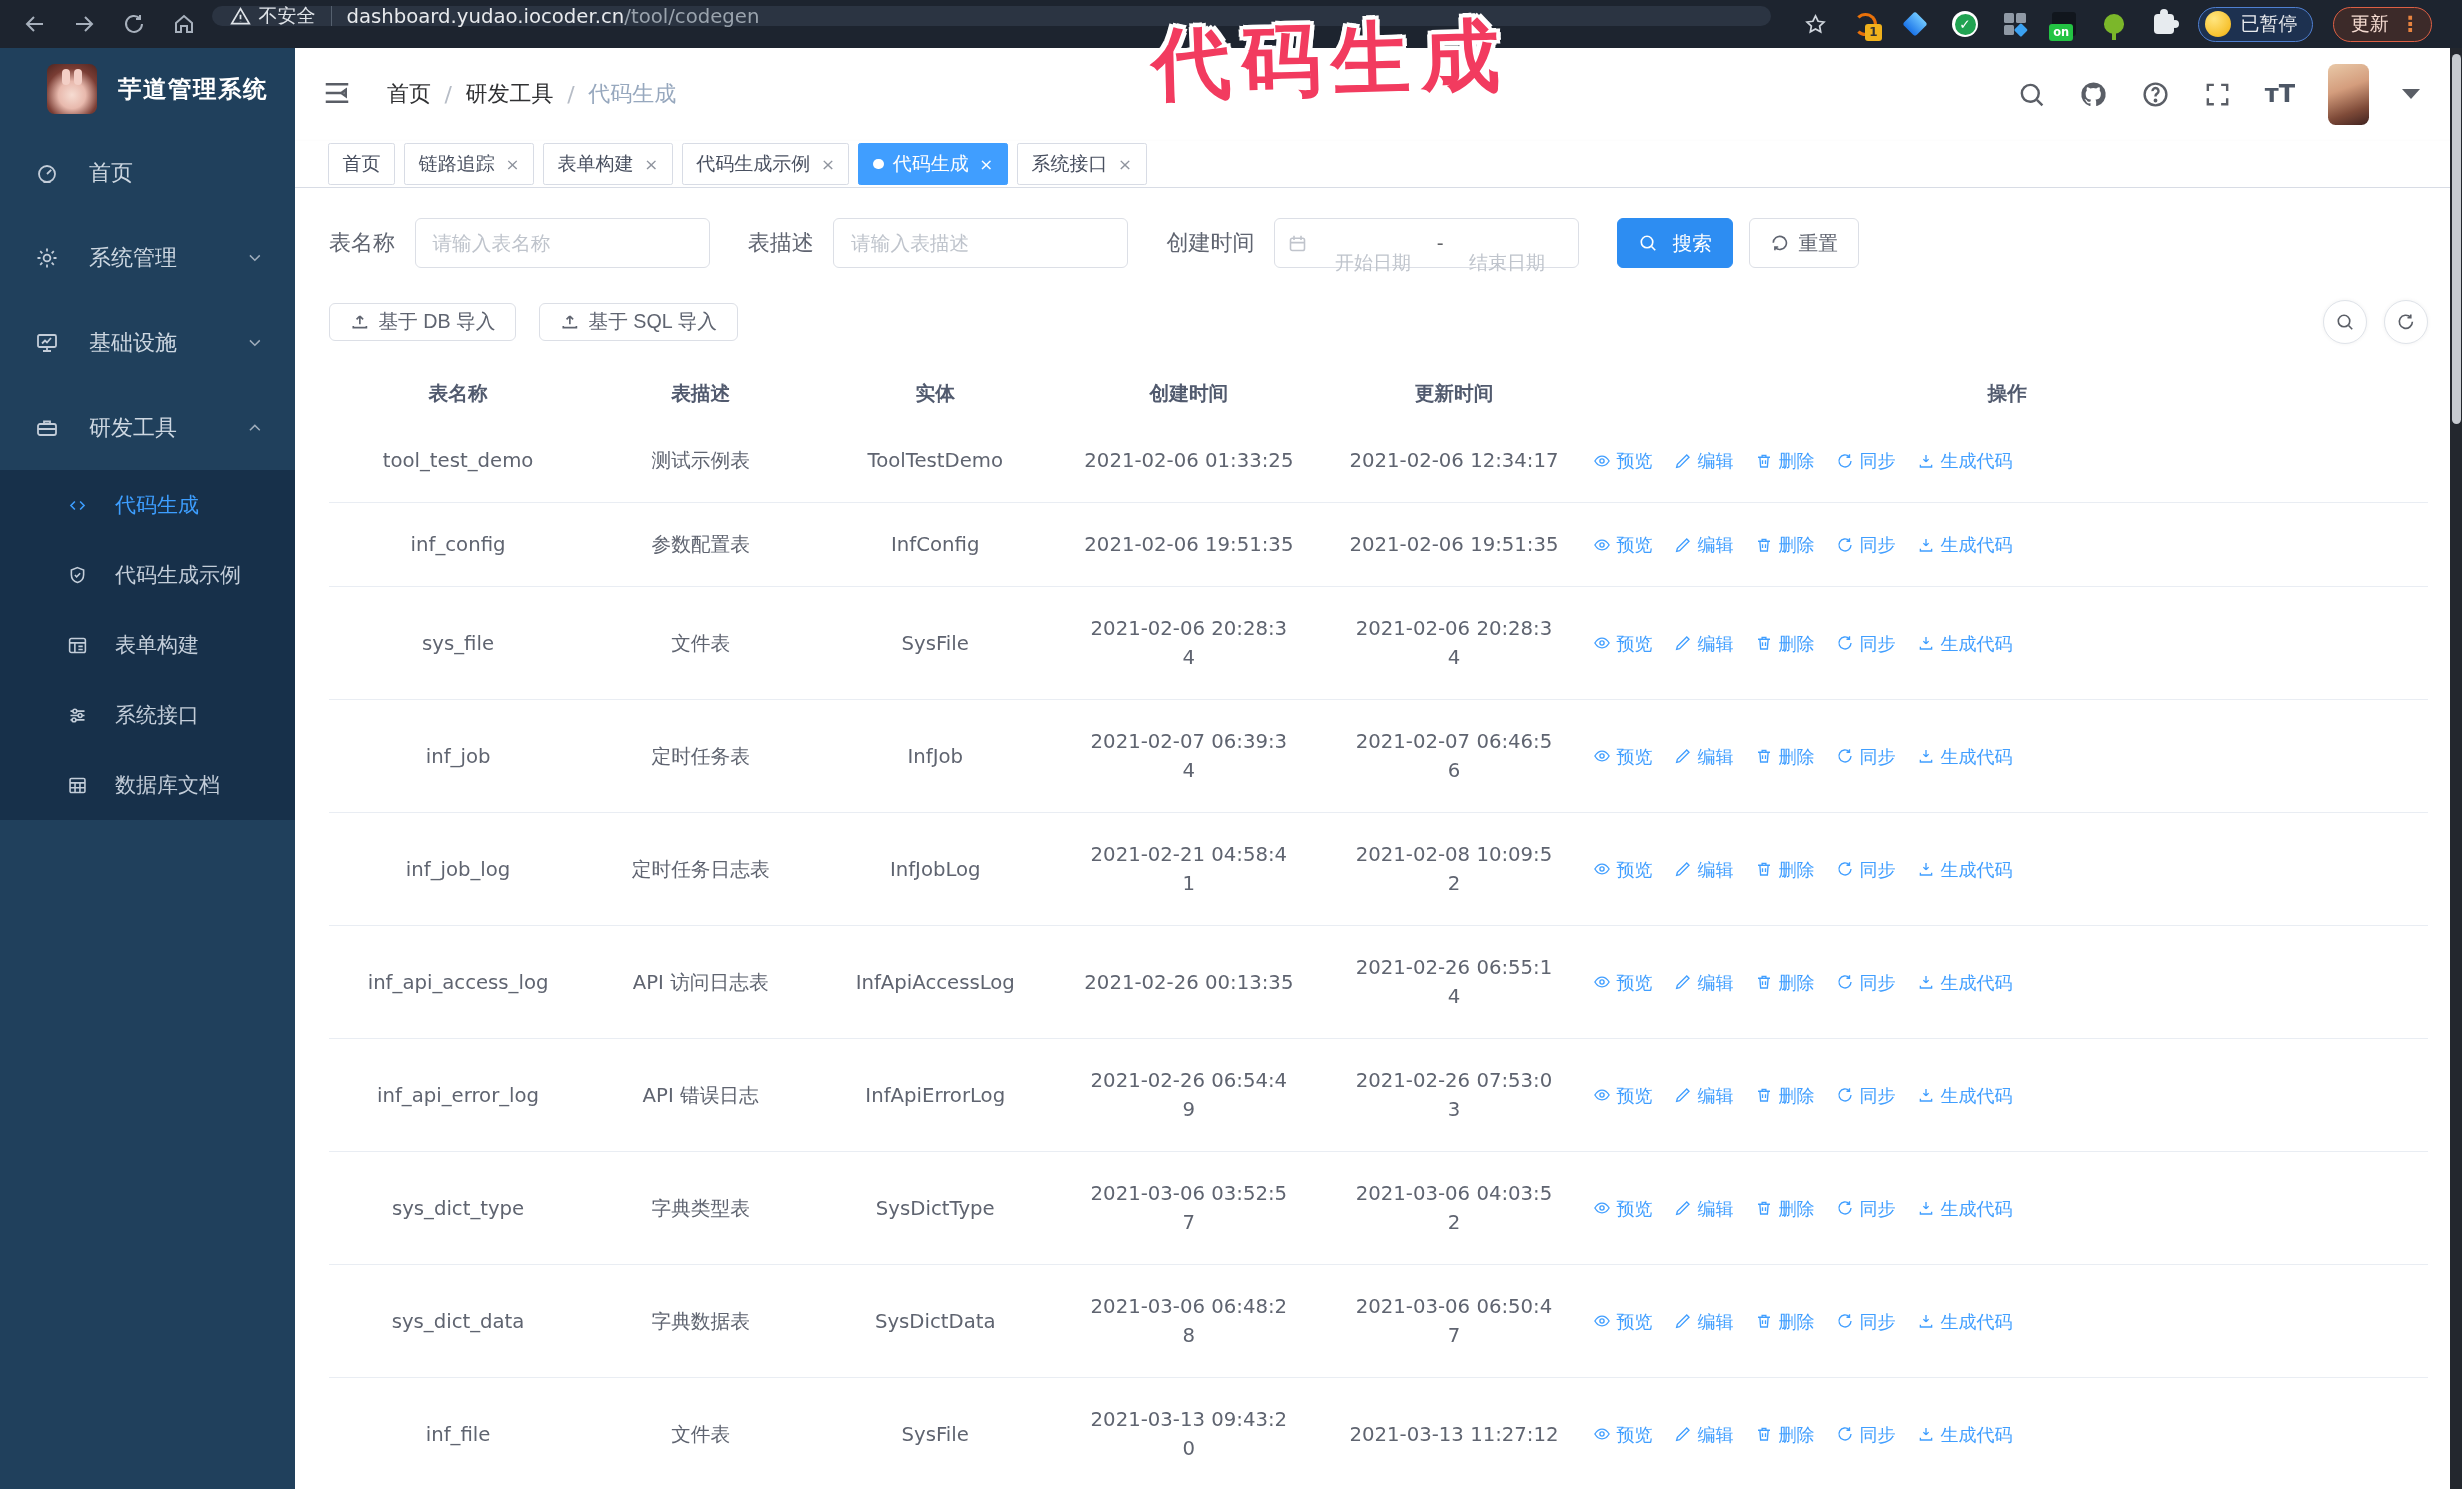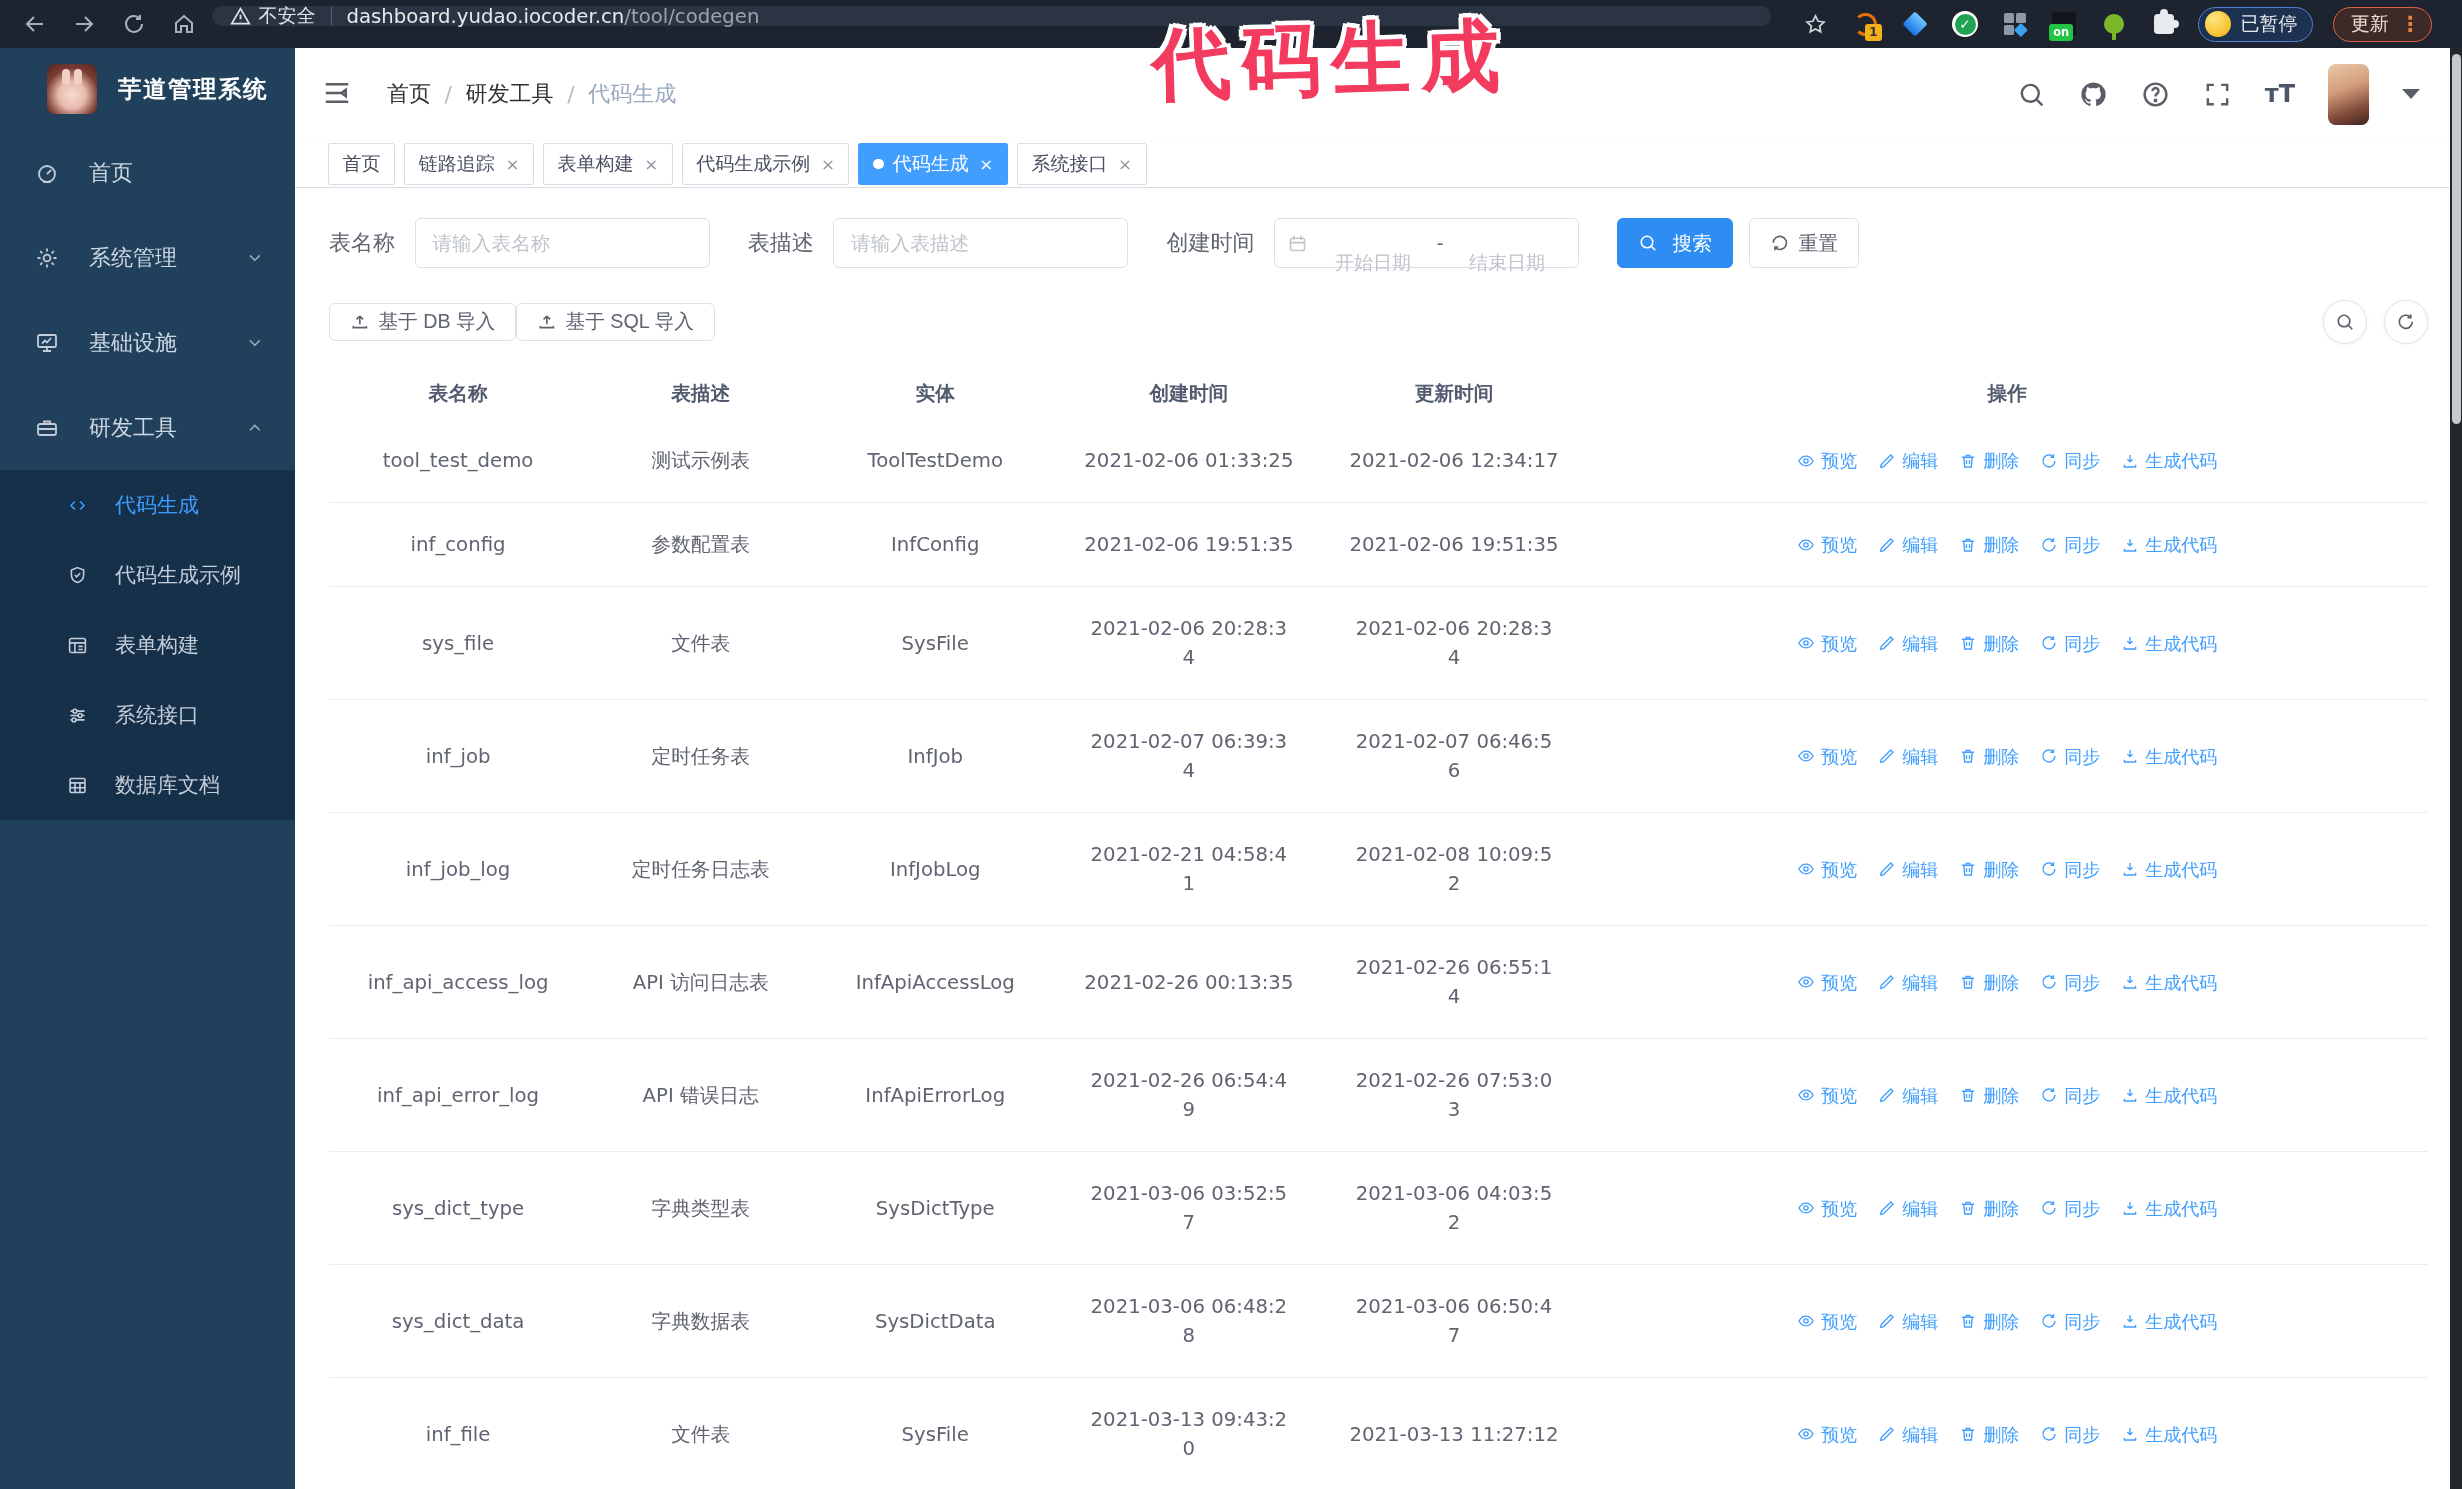--- a/index.html
+++ b/index.html
@@ -91,30 +91,30 @@
   .f-group{display:flex;align-items:center;margin-right:38px;}
   .daterange{width:305px;height:50px;border:0.8px solid #dcdfe6;border-radius:6px;display:flex;align-items:center;padding:0 12px;color:#bfc4cc;font-size:19px;}
   .daterange svg{width:21px;height:21px;color:#c0c4cc;margin-right:6px;}
   .daterange .ph{flex:1;text-align:center;margin-top:40px;}
   .daterange .rsep{color:#606266;padding:0 4.5px;}
   .btn{display:inline-flex;align-items:center;justify-content:center;gap:9px;height:50px;border-radius:6px;font-size:19.7px;cursor:pointer;border:0.8px solid #dcdfe6;background:#fff;color:#5f6470;padding:0 19.7px;}
   .btn svg{width:19.7px;height:19.7px;}
   .btn.primary{background:#2d8df2;border-color:#2d8df2;color:#fff;}
   .btn-search{margin-right:16.7px;gap:15px;}
   .toolbar{margin-top:30px;display:flex;align-items:center;height:47px;}
-  .toolbar .btn{height:38px;margin-right:0;}
+  .toolbar .btn{height:38px;margin-right:23px;}
   .toolbar-right{margin-left:auto;display:flex;gap:16.7px;}
   .circle-btn{width:44px;height:44px;border-radius:50%;border:0.8px solid #dfe3e9;background:#fff;display:flex;align-items:center;justify-content:center;color:#5a5e66;cursor:pointer;box-shadow:0 0 4.5px rgba(0,0,0,.06);}
   .circle-btn svg{width:19.7px;height:19.7px;}
 
   table.grid{margin-top:23px;width:2099px;border-collapse:collapse;table-layout:fixed;}
   table.grid th{font-size:19.7px;color:#515a6e;font-weight:bold;padding:12px 6px;text-align:center;}
   table.grid td{font-size:19.7px;color:#5f6470;padding:27px 6px;text-align:center;border-bottom:0.8px solid #e9edf3;line-height:29px;}
   td.time{white-space:pre-line;}
-  .ops{display:flex;justify-content:center;gap:21px;}
+  .ops{display:flex;gap:21px;}
   .op-link{display:inline-flex;align-items:center;gap:6px;color:#409eff;font-size:18px;cursor:pointer;white-space:nowrap;}
   .op-link svg{width:18px;height:18px;}
 
   
   .vscroll{position:absolute;right:0;top:48px;width:12px;height:1441px;background:#23272e;z-index:40;}
   .vscroll .thumb{position:absolute;left:1.5px;top:6px;width:9px;height:370px;border-radius:4.5px;background:#c6cad0;}
 </style>
 </head>
 <body>
 

